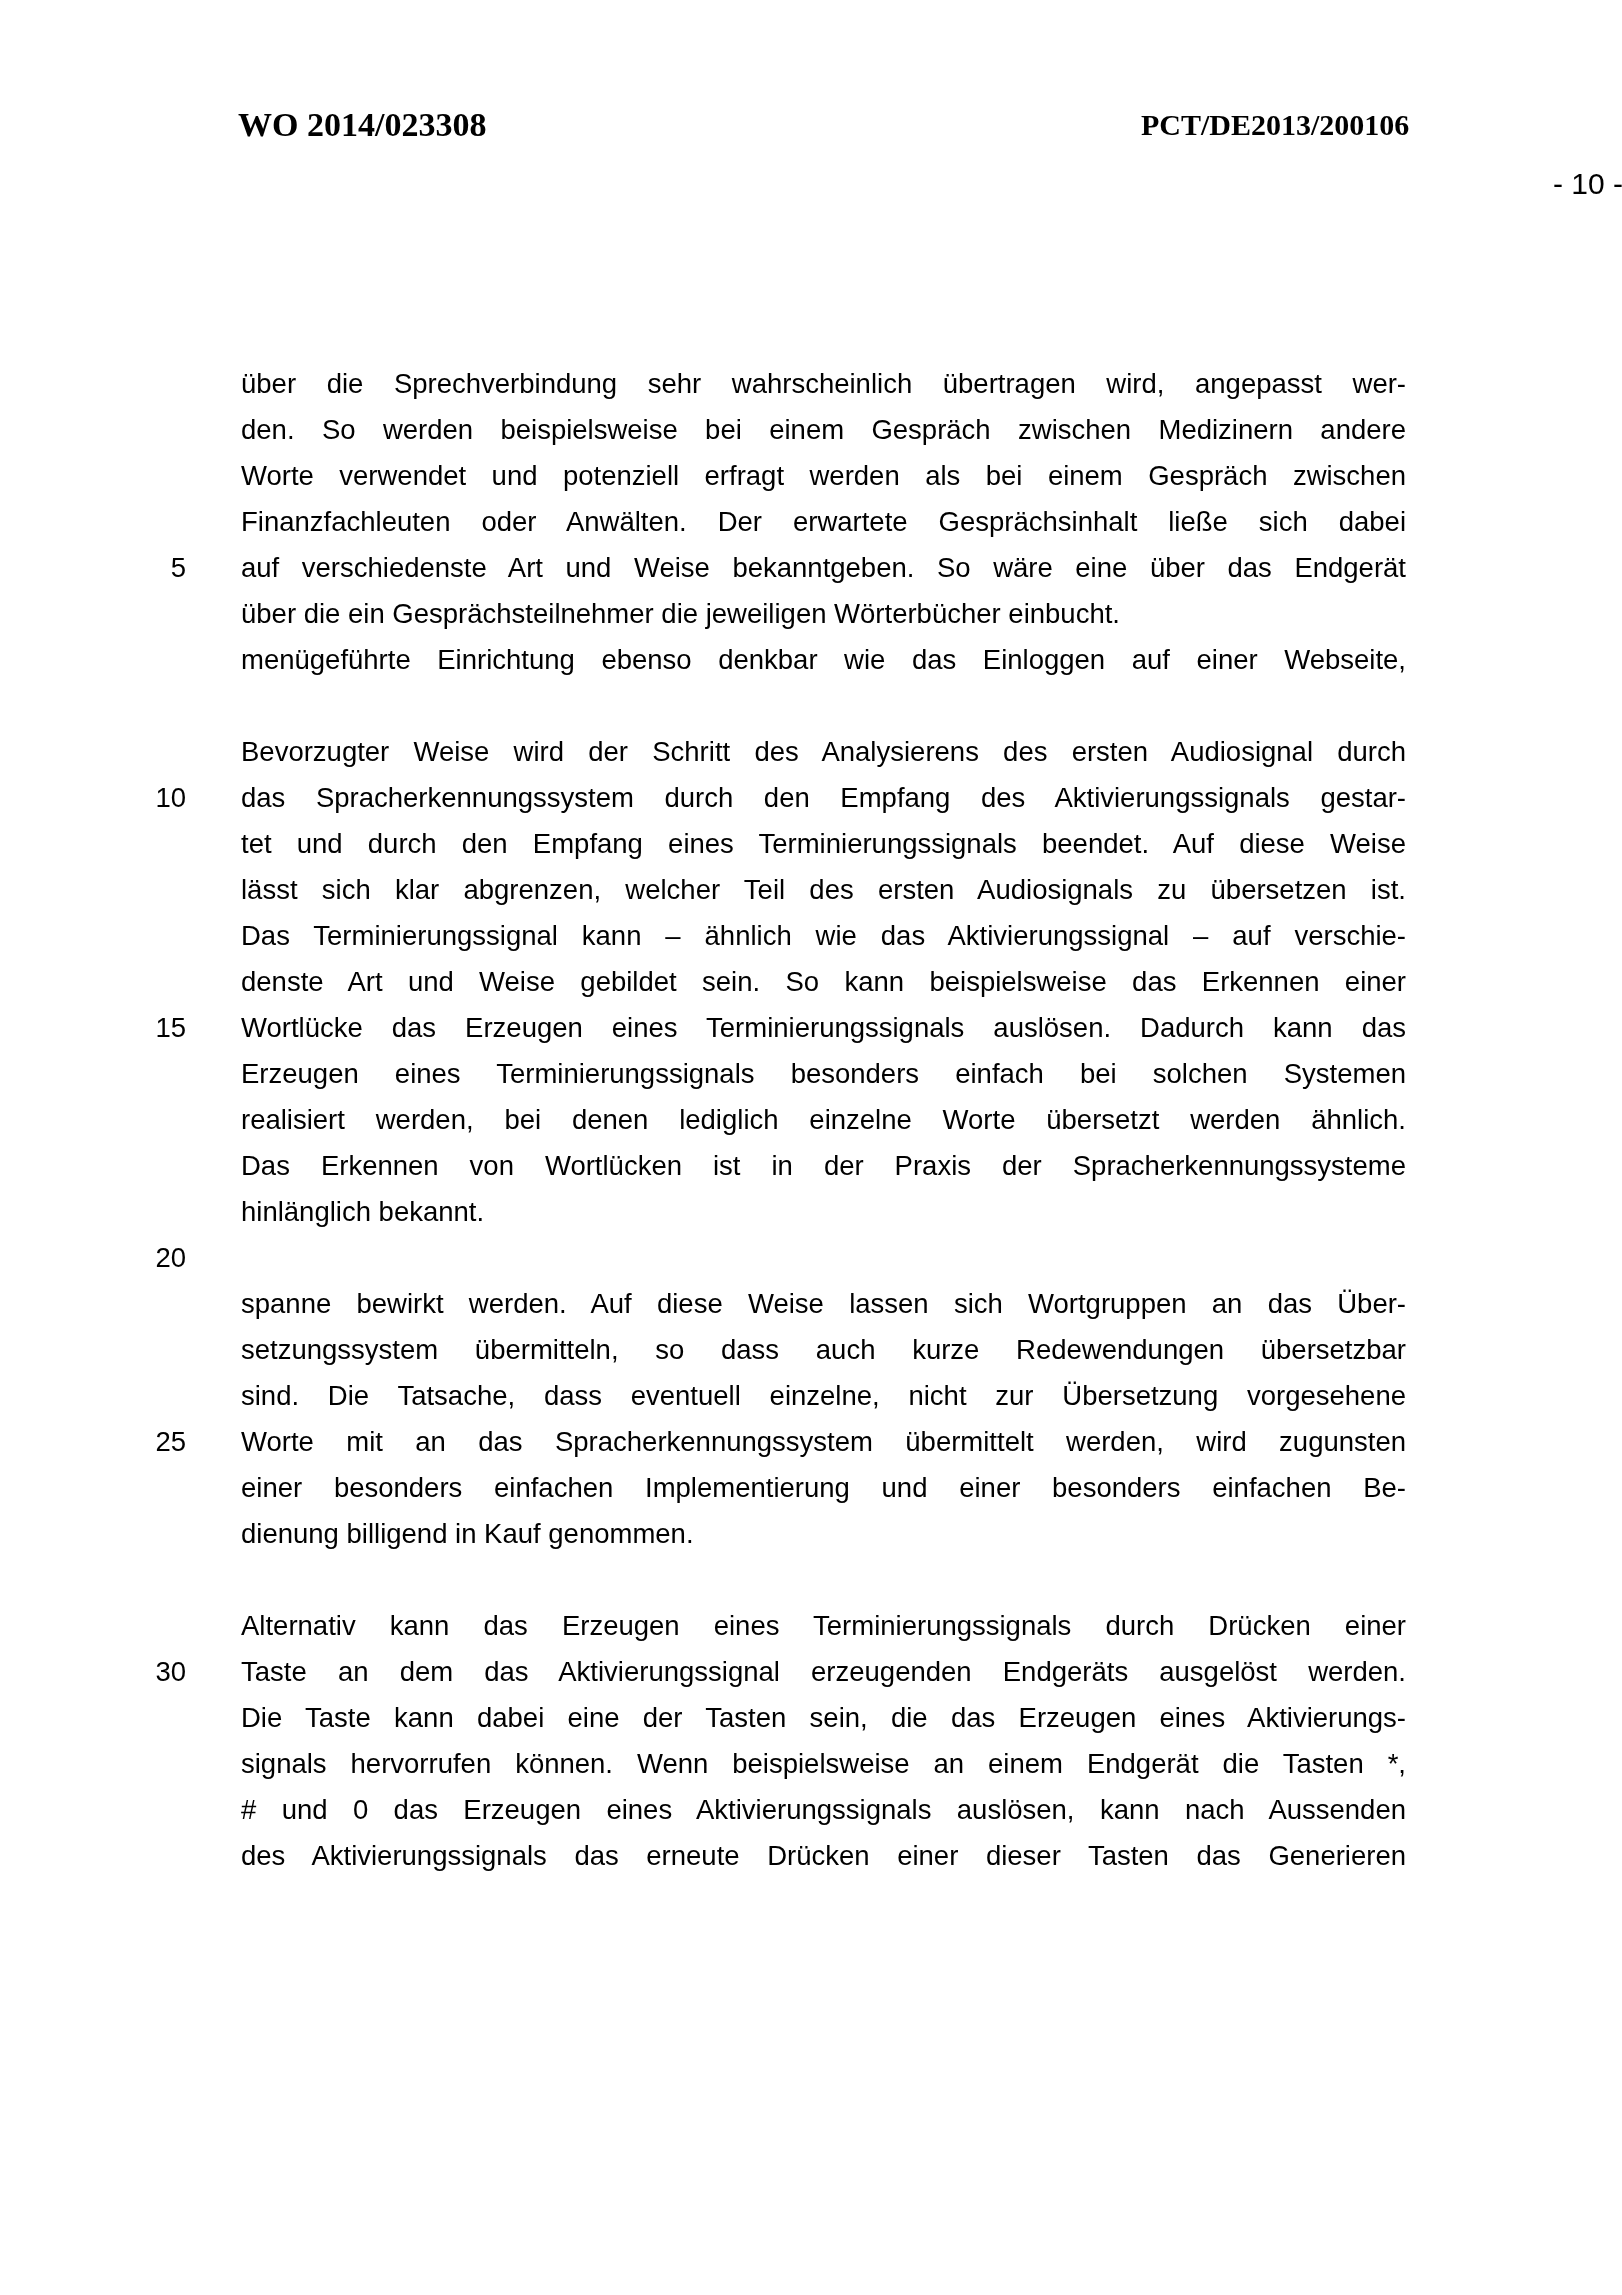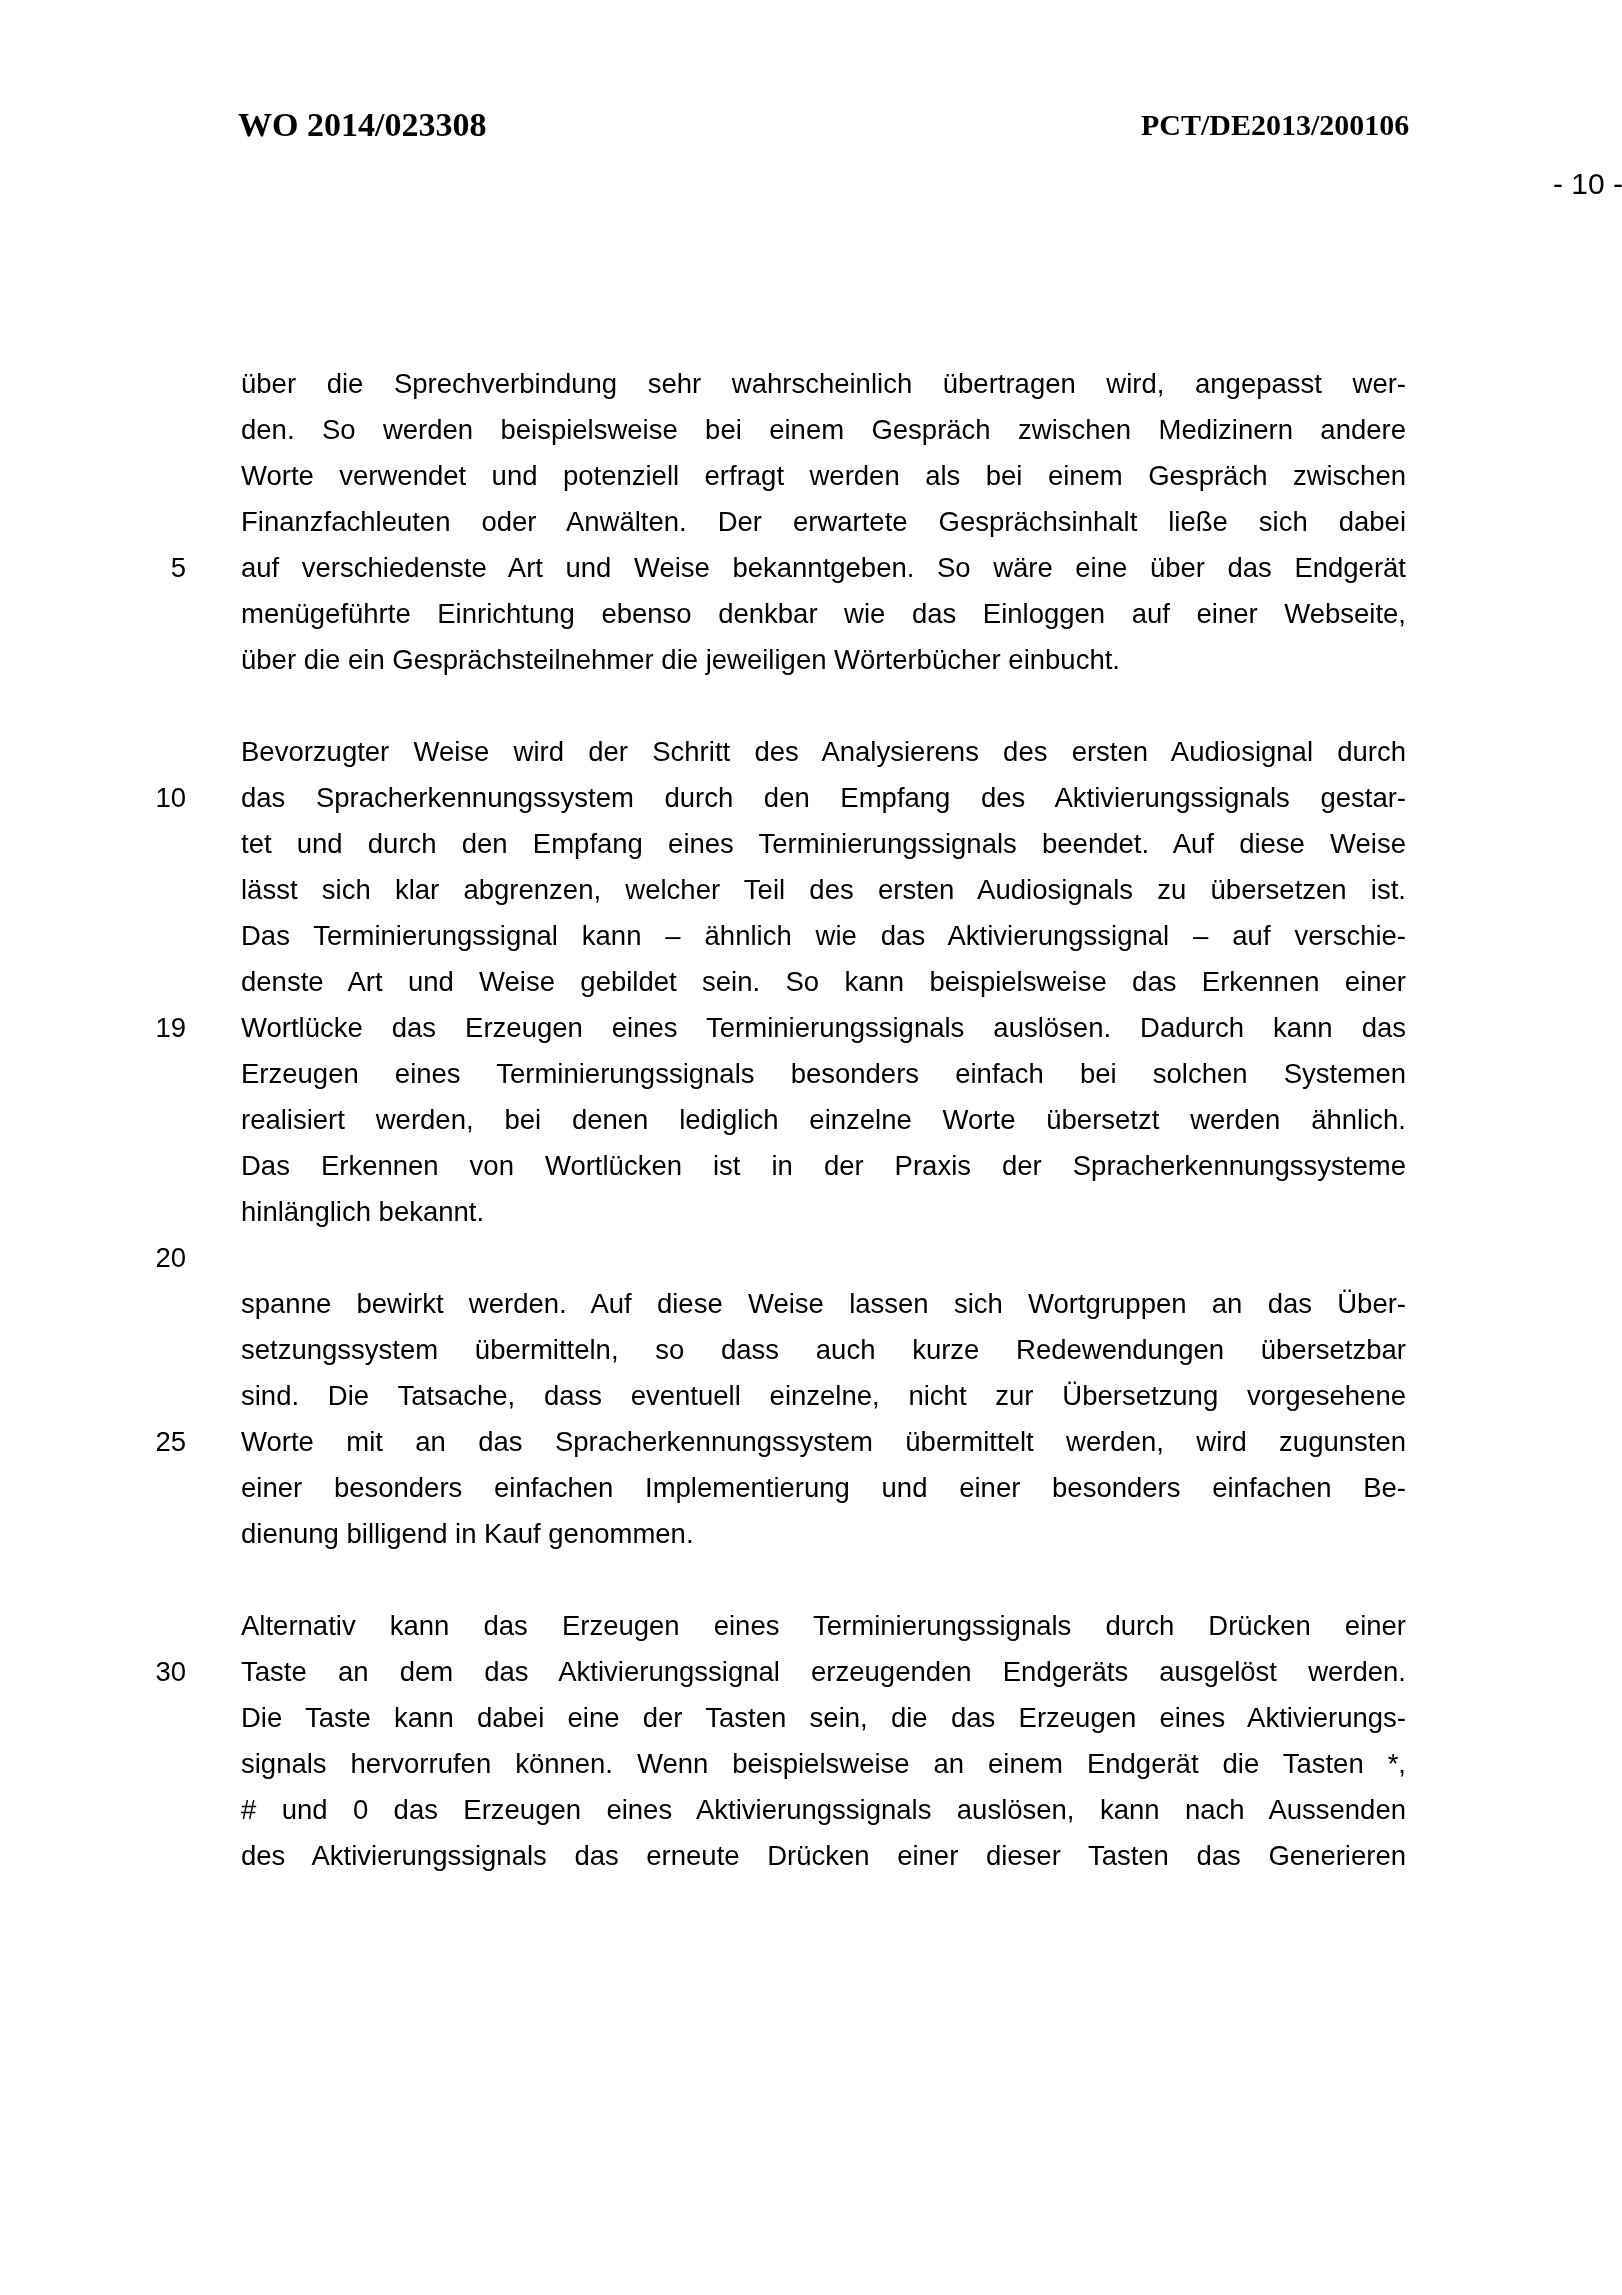--- a/index.html
+++ b/index.html
@@ -100,25 +100,25 @@
       <div class="line">
         <span class="lnum"></span>
         <span class="ltext">Finanzfachleuten oder Anwälten. Der erwartete Gesprächsinhalt ließe sich dabei</span>
       </div>
       <div class="line">
         <span class="lnum">5</span>
         <span class="ltext">auf verschiedenste Art und Weise bekanntgeben. So wäre eine über das Endgerät</span>
       </div>
       <div class="line">
         <span class="lnum"></span>
+        <span class="ltext lastline">über die ein Gesprächsteilnehmer die jeweiligen Wörterbücher einbucht.</span>
+      </div>
+      <div class="line">
+        <span class="lnum"></span>
         <span class="ltext">menügeführte Einrichtung ebenso denkbar wie das Einloggen auf einer Webseite,</span>
-      </div>
-      <div class="line">
-        <span class="lnum"></span>
-        <span class="ltext lastline">über die ein Gesprächsteilnehmer die jeweiligen Wörterbücher einbucht.</span>
       </div>
       <div class="line">
         <span class="lnum"></span>
         <span class="ltext"></span>
       </div>
       <div class="line">
         <span class="lnum"></span>
         <span class="ltext">Bevorzugter Weise wird der Schritt des Analysierens des ersten Audiosignal durch</span>
       </div>
       <div class="line">
@@ -135,21 +135,21 @@
       </div>
       <div class="line">
         <span class="lnum"></span>
         <span class="ltext">Das Terminierungssignal kann – ähnlich wie das Aktivierungssignal – auf verschie-</span>
       </div>
       <div class="line">
         <span class="lnum"></span>
         <span class="ltext">denste Art und Weise gebildet sein. So kann beispielsweise das Erkennen einer</span>
       </div>
       <div class="line">
-        <span class="lnum">19</span>
+        <span class="lnum">15</span>
         <span class="ltext">Wortlücke das Erzeugen eines Terminierungssignals auslösen. Dadurch kann das</span>
       </div>
       <div class="line">
         <span class="lnum"></span>
         <span class="ltext">Erzeugen eines Terminierungssignals besonders einfach bei solchen Systemen</span>
       </div>
       <div class="line">
         <span class="lnum"></span>
         <span class="ltext">realisiert werden, bei denen lediglich einzelne Worte übersetzt werden ähnlich.</span>
       </div>

